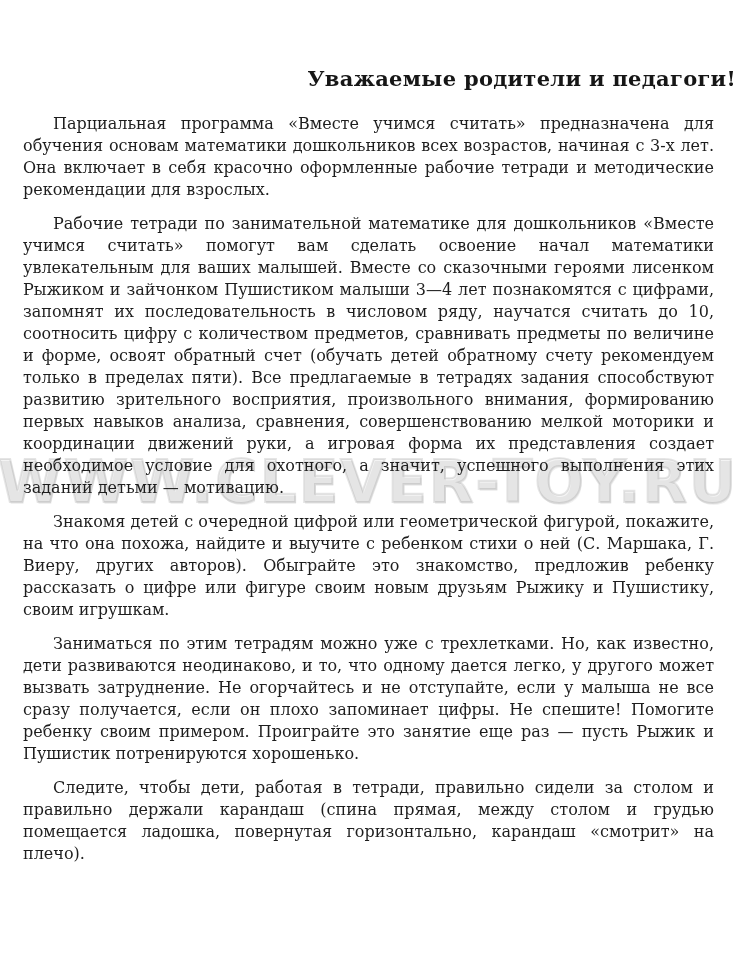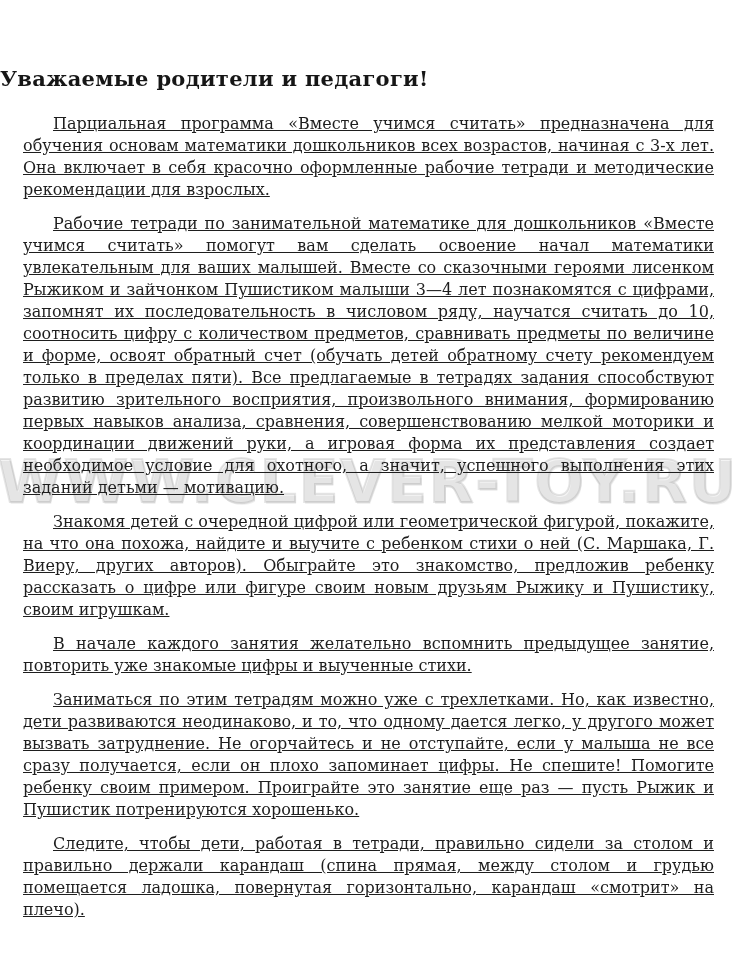--- a/index.html
+++ b/index.html
@@ -12,39 +12,38 @@
     width: 736px;
     height: 960px;
     background: #ffffff;
     overflow: hidden;
     font-family: "DejaVu Serif", "Liberation Serif", serif;
     color: #1c1c1c;
   }
   .doc-title {
     margin: 0;
     padding-top: 66px;
-    text-align: left;
+    text-align: right;
     font-size: 21px;
     font-weight: bold;
     letter-spacing: 0.3px;
     color: #161616;
   }
   .content {
     position: relative;
     z-index: 1;
     margin: 22px 22px 0 23px;
     text-align: justify;
   }
   .content p {
     margin: 0 0 12px 0;
     text-indent: 30px;
     font-size: 16px;
     line-height: 22px;
     color: #1e1e1e;
-    text-decoration: underline;
   }
   .watermark {
     position: absolute;
     z-index: 0;
     top: 448px;
     left: 50%;
     transform: translateX(-50%);
     white-space: nowrap;
     pointer-events: none;
     font-family: "DejaVu Sans", "Liberation Sans", sans-serif;
@@ -62,19 +61,18 @@
 <div class="page">
 
   <div class="watermark">WWW.CLEVER-TOY.RU</div>
 
   <h1 class="doc-title">Уважаемые родители и педагоги!</h1>
 
   <div class="content">
     <p>Парциальная программа «Вместе учимся считать» предназначена для обучения основам математики дошкольников всех возрастов, начиная с 3-х лет. Она включает в себя красочно оформленные рабочие тетради и методические рекомендации для взрослых.</p>
     <p>Рабочие тетради по занимательной математике для дошкольников «Вместе учимся считать» помогут вам сделать освоение начал математики увлекательным для ваших малышей. Вместе со сказочными героями лисенком Рыжиком и зайчонком Пушистиком малыши 3—4 лет познакомятся с цифрами, запомнят их последовательность в числовом ряду, научатся считать до 10, соотносить цифру с количеством предметов, сравнивать предметы по величине и форме, освоят обратный счет (обучать детей обратному счету рекомендуем только в пределах пяти). Все предлагаемые в тетрадях задания способствуют развитию зрительного восприятия, произвольного внимания, формированию первых навыков анализа, сравнения, совершенствованию мелкой моторики и координации движений руки, а игровая форма их представления создает необходимое условие для охотного, а значит, успешного выполнения этих заданий детьми — мотивацию.</p>
     <p>Знакомя детей с очередной цифрой или геометрической фигурой, покажите, на что она похожа, найдите и выучите с ребенком стихи о ней (С. Маршака, Г. Виеру, других авторов). Обыграйте это знакомство, предложив ребенку рассказать о цифре или фигуре своим новым друзьям Рыжику и Пушистику, своим игрушкам.</p>
-    <p>В начале каждого занятия желательно вспомнить предыдущее занятие, повторить уже знакомые цифры и выученные стихи.</p>
     <p>Заниматься по этим тетрадям можно уже с трехлетками. Но, как известно, дети развиваются неодинаково, и то, что одному дается легко, у другого может вызвать затруднение. Не огорчайтесь и не отступайте, если у малыша не все сразу получается, если он плохо запоминает цифры. Не спешите! Помогите ребенку своим примером. Проиграйте это занятие еще раз — пусть Рыжик и Пушистик потренируются хорошенько.</p>
     <p>Следите, чтобы дети, работая в тетради, правильно сидели за столом и правильно держали карандаш (спина прямая, между столом и грудью помещается ладошка, повернутая горизонтально, карандаш «смотрит» на плечо).</p>
 
   </div>
 
 </div>
 
 </body></html>

